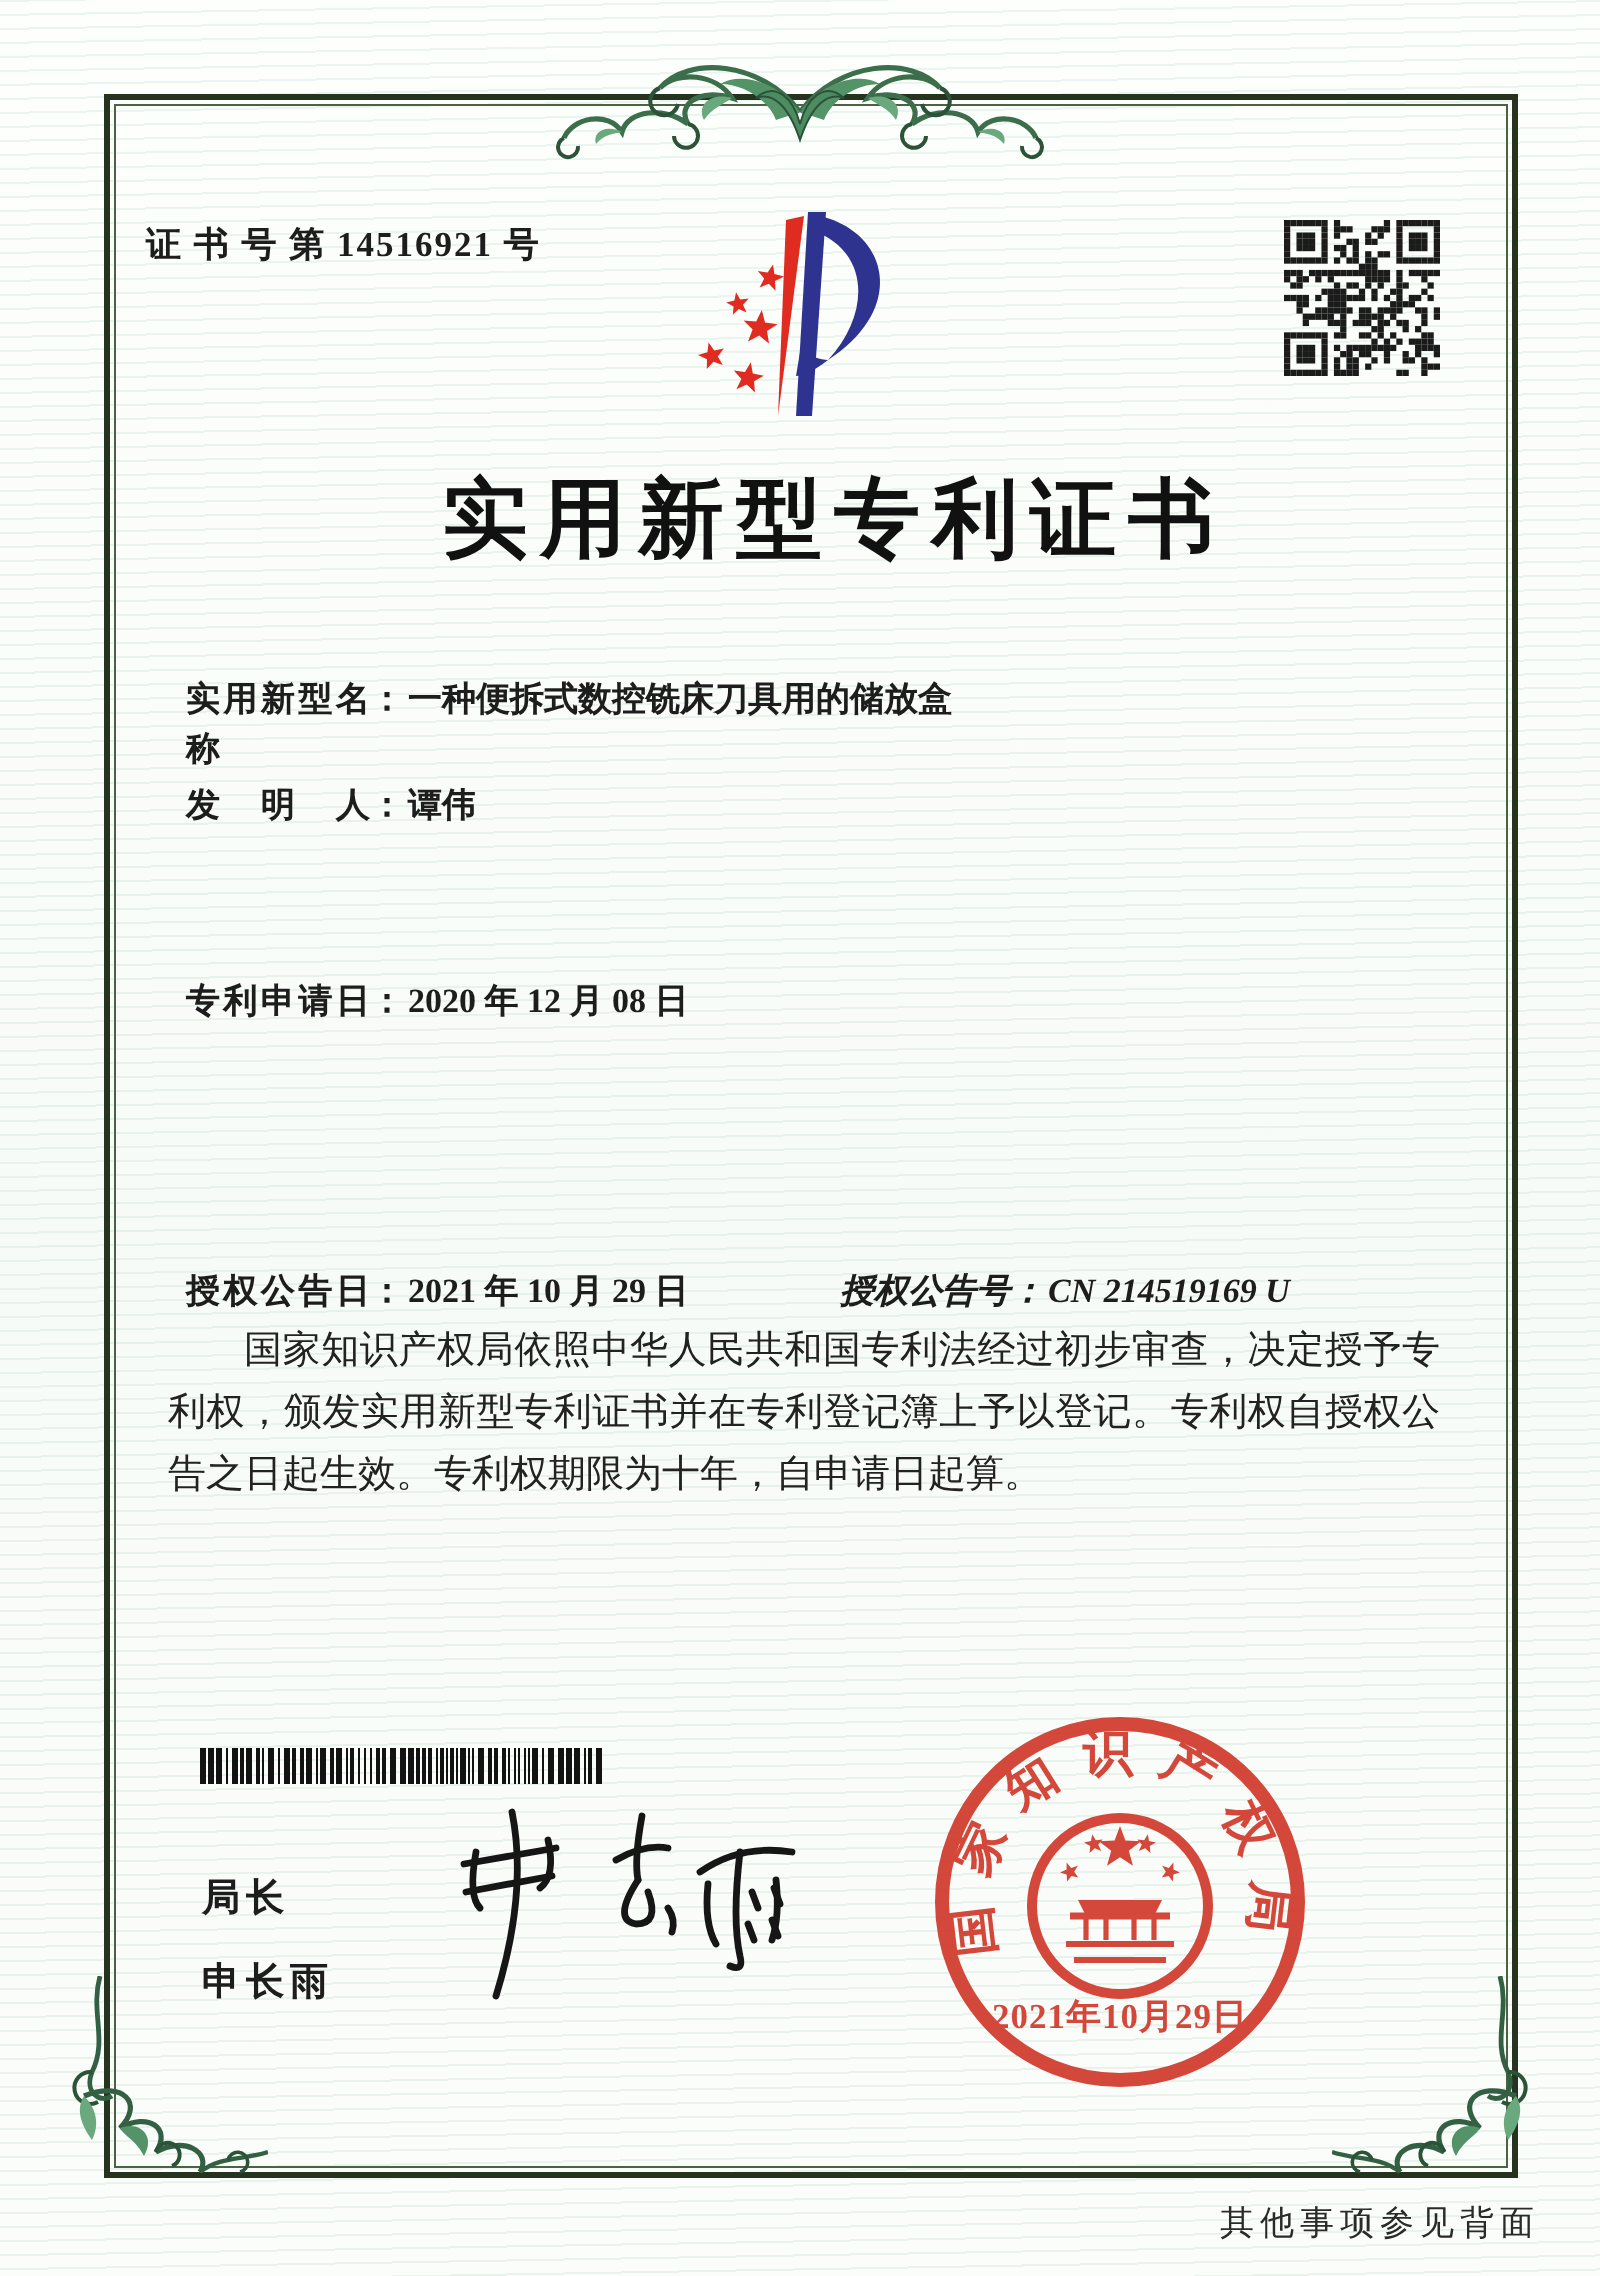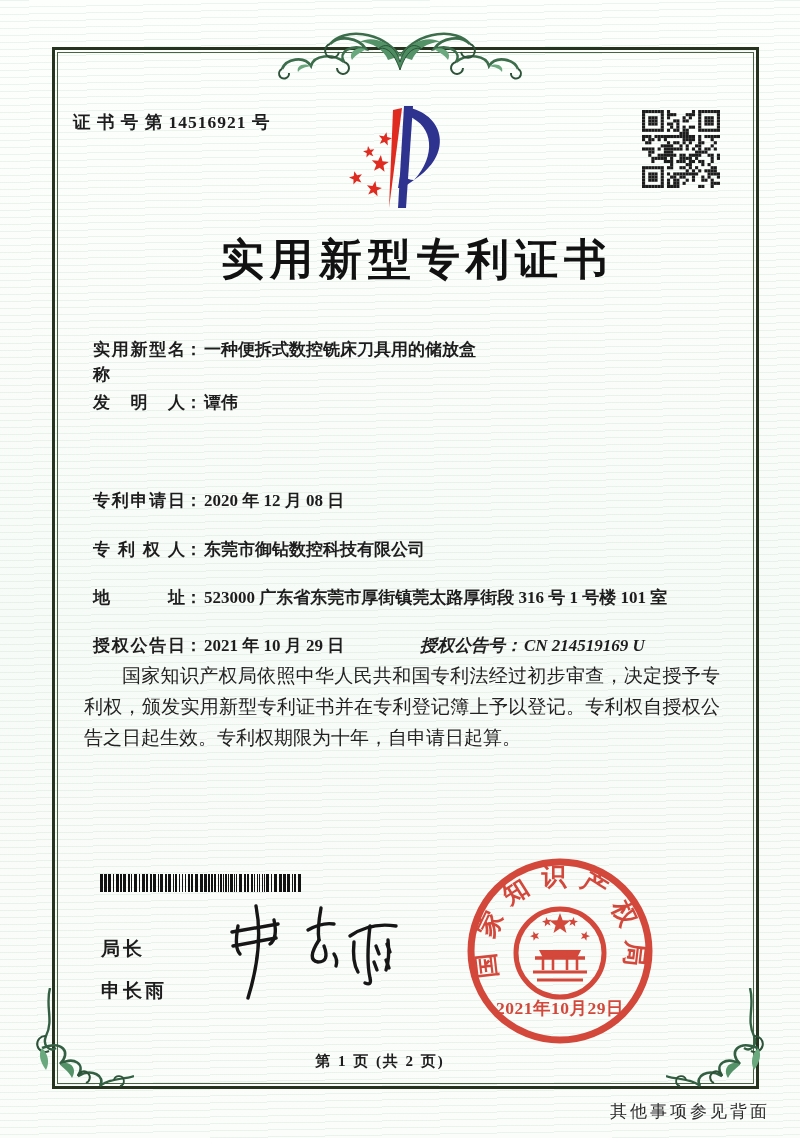--- a/index.html
+++ b/index.html
@@ -404,26 +404,20 @@
 
   <div class="row" style="top:390px;">
     <span class="lbl">发明人</span><span class="colon">：</span><span class="val">谭伟</span>
   </div>
   <div class="row" style="top:337px;">
     <span class="lbl">实用新型名称</span><span class="colon">：</span><span class="val">一种便拆式数控铣床刀具用的储放盒</span>
   </div>
   <div class="row" style="top:488px;">
     <span class="lbl">专利申请日</span><span class="colon">：</span><span class="val">2020 年 12 月 08 日</span>
   </div>
-  <div class="row" style="top:537px;">
-    <span class="lbl">专利权人</span><span class="colon">：</span><span class="val">东莞市御钻数控科技有限公司</span>
-  </div>
-  <div class="row" style="top:585px;">
-    <span class="lbl">地址</span><span class="colon">：</span><span class="val" style="width:505px;">523000 广东省东莞市厚街镇莞太路厚街段 316 号 1 号楼 101 室</span>
-  </div>
   <div class="row" style="top:633px;">
     <span class="lbl">授权公告日</span><span class="colon">：</span><span class="val">2021 年 10 月 29 日</span>
     <span class="grant2">
       <span class="lbl">授权公告号</span><span class="colon">：</span><span class="val">CN 214519169 U</span>
     </span>
   </div>
 
   <div class="abs paras">
     <p>国家知识产权局依照中华人民共和国专利法经过初步审查，决定授予专利权，颁发实用新型专利证书并在专利登记簿上予以登记。专利权自授权公告之日起生效。专利权期限为十年，自申请日起算。</p>
   </div>
@@ -524,16 +518,15 @@
       <polygon fill="#d0392b" stroke="none" points="123.7,77.3 123.7,80.8 127.0,82.2 123.7,83.3 123.4,86.8 121.3,84.0 117.9,84.8 119.9,81.9 118.1,78.9 121.4,80.0"></polygon>
       <path d="M72,104 L122,104" stroke-width="3.4"></path>
       <path d="M76,96 L118,96 L114,104 L80,104 Z" fill="#d0392b" stroke="none"></path>
       <path d="M80,104 L80,116 M90,104 L90,116 M104,104 L104,116 M114,104 L114,116" stroke-width="2.6"></path>
       <path d="M70,118 L124,118" stroke-width="3"></path>
       <path d="M74,126 L120,126" stroke-width="3"></path>
     </g>
     <text class="sealtxt sealdate" x="97" y="160" text-anchor="middle">2021年10月29日</text>
   </svg>
 
-  <div class="abs pageinfo">第 1 页 (共 2 页)</div>
   <div class="abs backnote">其他事项参见背面</div>
 
 </div>
 
 </body></html>

